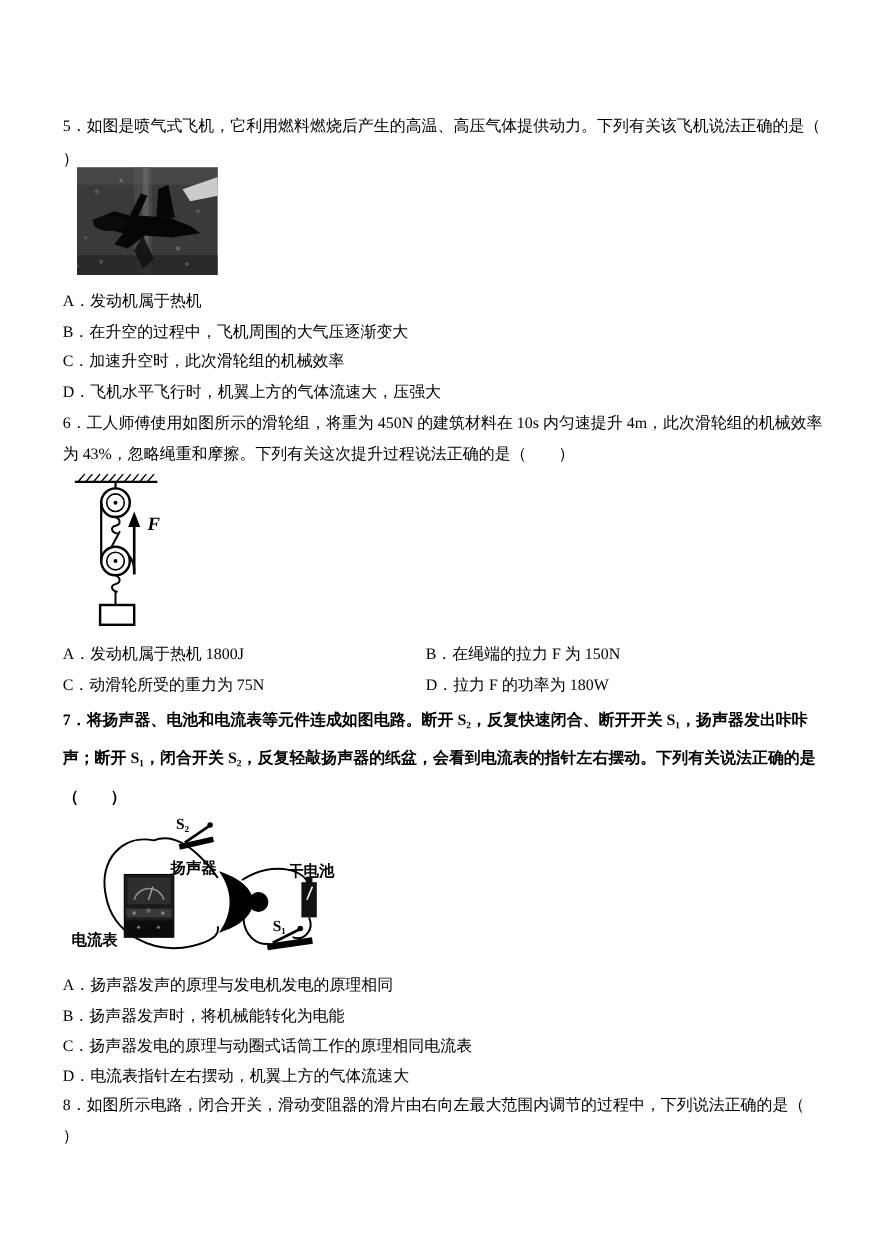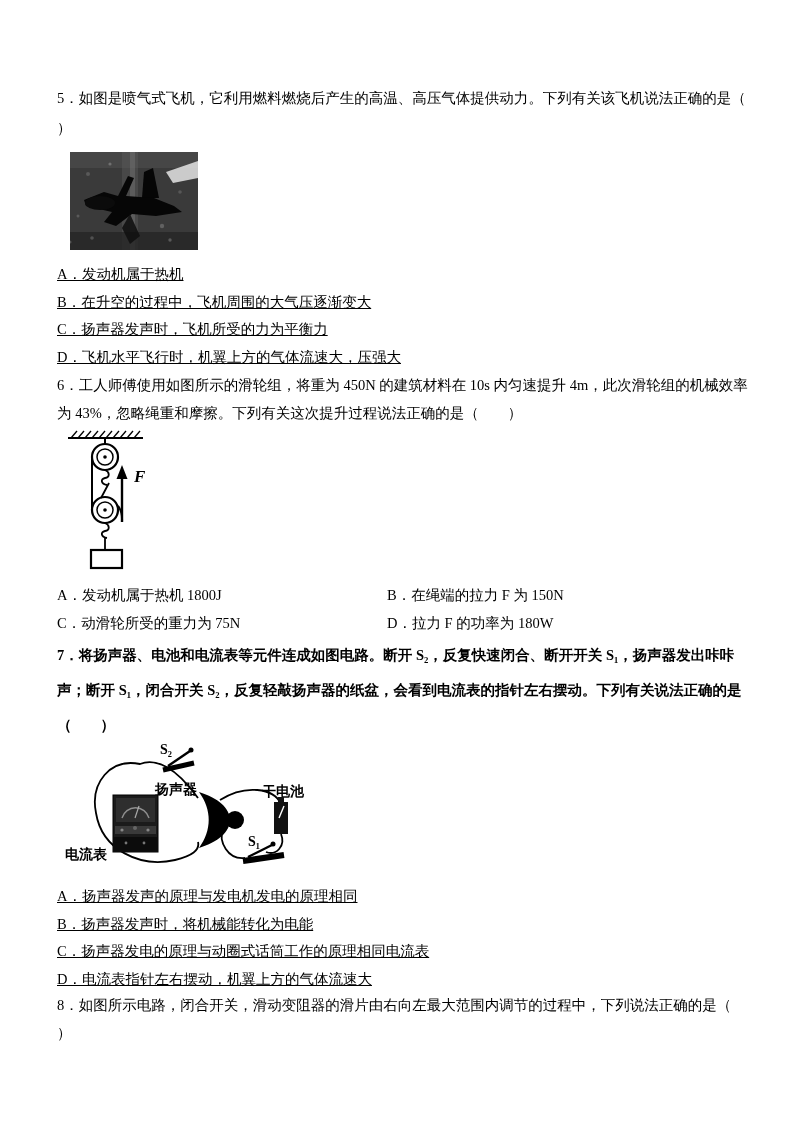--- a/index.html
+++ b/index.html
@@ -6,34 +6,34 @@
   .page{
     position:relative;width:794px;height:1123px;background:#ffffff;color:#000000;
     font-family:"Liberation Serif","DejaVu Serif",serif;
     font-size:14.5px;overflow:hidden;
   }
   .abs{position:absolute;}
   .line{white-space:nowrap;}
   .stem .line{line-height:30px;}
   .stem-28 .line{line-height:28px;}
   .stem-35 .line{line-height:35px;}
-  .opts .line{line-height:27.5px;text-decoration:underline;}
+  .opts .line{line-height:27.5px;}
   .opt-grid{display:grid;grid-template-columns:330px 1fr;}
   .opt-grid .line{line-height:28px;}
   figure{margin:0;padding:0;}
   svg text{font-family:"Liberation Serif","DejaVu Serif",serif;}
   .flabel{font-style:italic;font-weight:bold;}
 </style>
 </head>
 <body>
 
 <div class="page">
 
   <section>
-    <div class="abs stem" style="left:57px;top:83px;width:700px;">
+    <div class="abs stem" style="left:57px;top:100px;width:700px;">
       <div class="line">5．如图是喷气式飞机，它利用燃料燃烧后产生的高温、高压气体提供动力。下列有关该飞机说法正确的是（</div>
       <div class="line">）</div>
     </div>
 
     <figure class="abs" style="left:70px;top:152px;width:128px;height:98px;">
       <svg width="128" height="98" viewBox="0 0 128 98">
         <rect x="0" y="0" width="128" height="98" fill="#3a3a3a"></rect>
         <rect x="0" y="0" width="128" height="16" fill="#4c4c4c" opacity="0.7"></rect>
         <rect x="52" y="0" width="16" height="98" fill="#5a5a5a" opacity="0.45"></rect>
         <rect x="60" y="0" width="5" height="98" fill="#7a7a7a" opacity="0.4"></rect>
@@ -50,21 +50,21 @@
         <circle cx="22" cy="86" r="1.8" fill="#7a7a7a" opacity="0.5"></circle>
         <circle cx="78,;" cy="90" r="1.5" fill="#999" opacity="0.4"></circle>
         <circle cx="100" cy="88" r="1.7" fill="#8a8a8a" opacity="0.5"></circle>
         <circle cx="8" cy="64" r="1.5" fill="#6f6f6f" opacity="0.6"></circle>
       </svg>
     </figure>
 
     <div class="abs opts" style="left:57px;top:261px;width:700px;">
       <div class="line">A．发动机属于热机</div>
       <div class="line">B．在升空的过程中，飞机周围的大气压逐渐变大</div>
-      <div class="line">C．扬声器发声时，飞机所受的力为平衡力</div>
+      <div class="line">C．加速升空时，此次滑轮组的机械效率</div>
       <div class="line">D．飞机水平飞行时，机翼上方的气体流速大，压强大</div>
     </div>
   </section>
 
   <section>
     <div class="abs stem-28" style="left:57px;top:371px;width:700px;">
       <div class="line">6．工人师傅使用如图所示的滑轮组，将重为 450N 的建筑材料在 10s 内匀速提升 4m，此次滑轮组的机械效率</div>
       <div class="line">为 43%，忽略绳重和摩擦。下列有关这次提升过程说法正确的是（　　）</div>
     </div>
 

